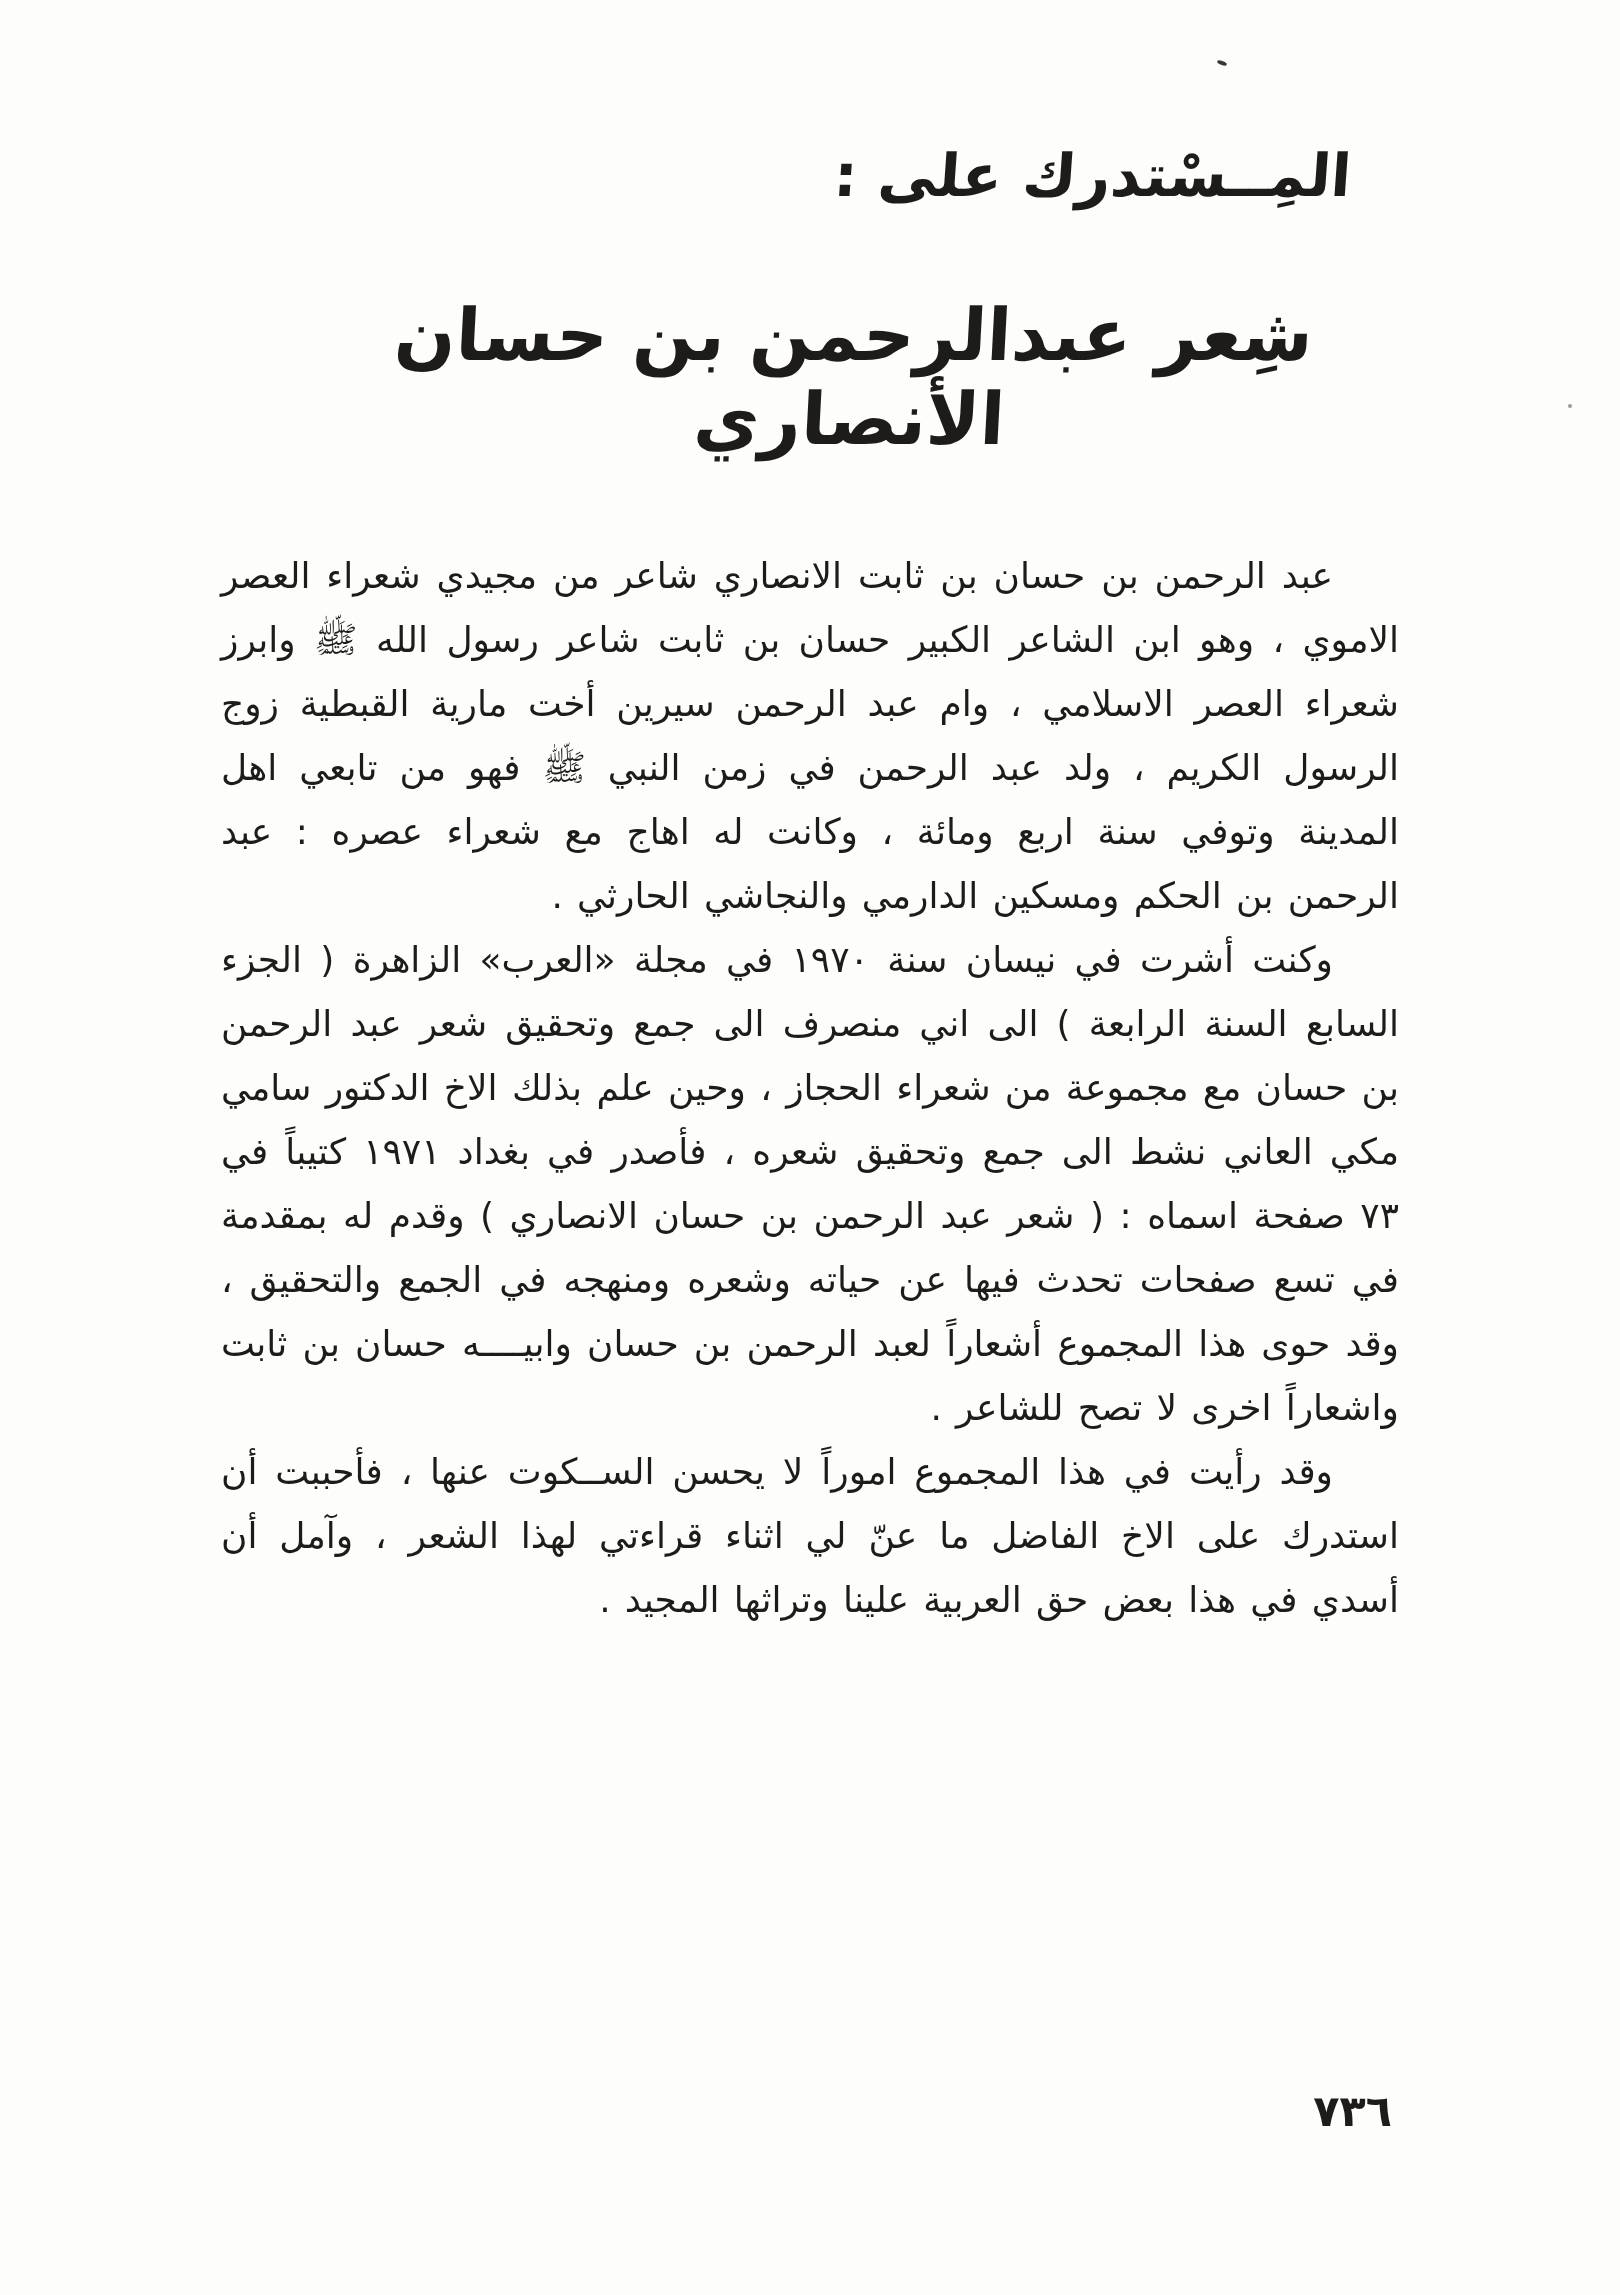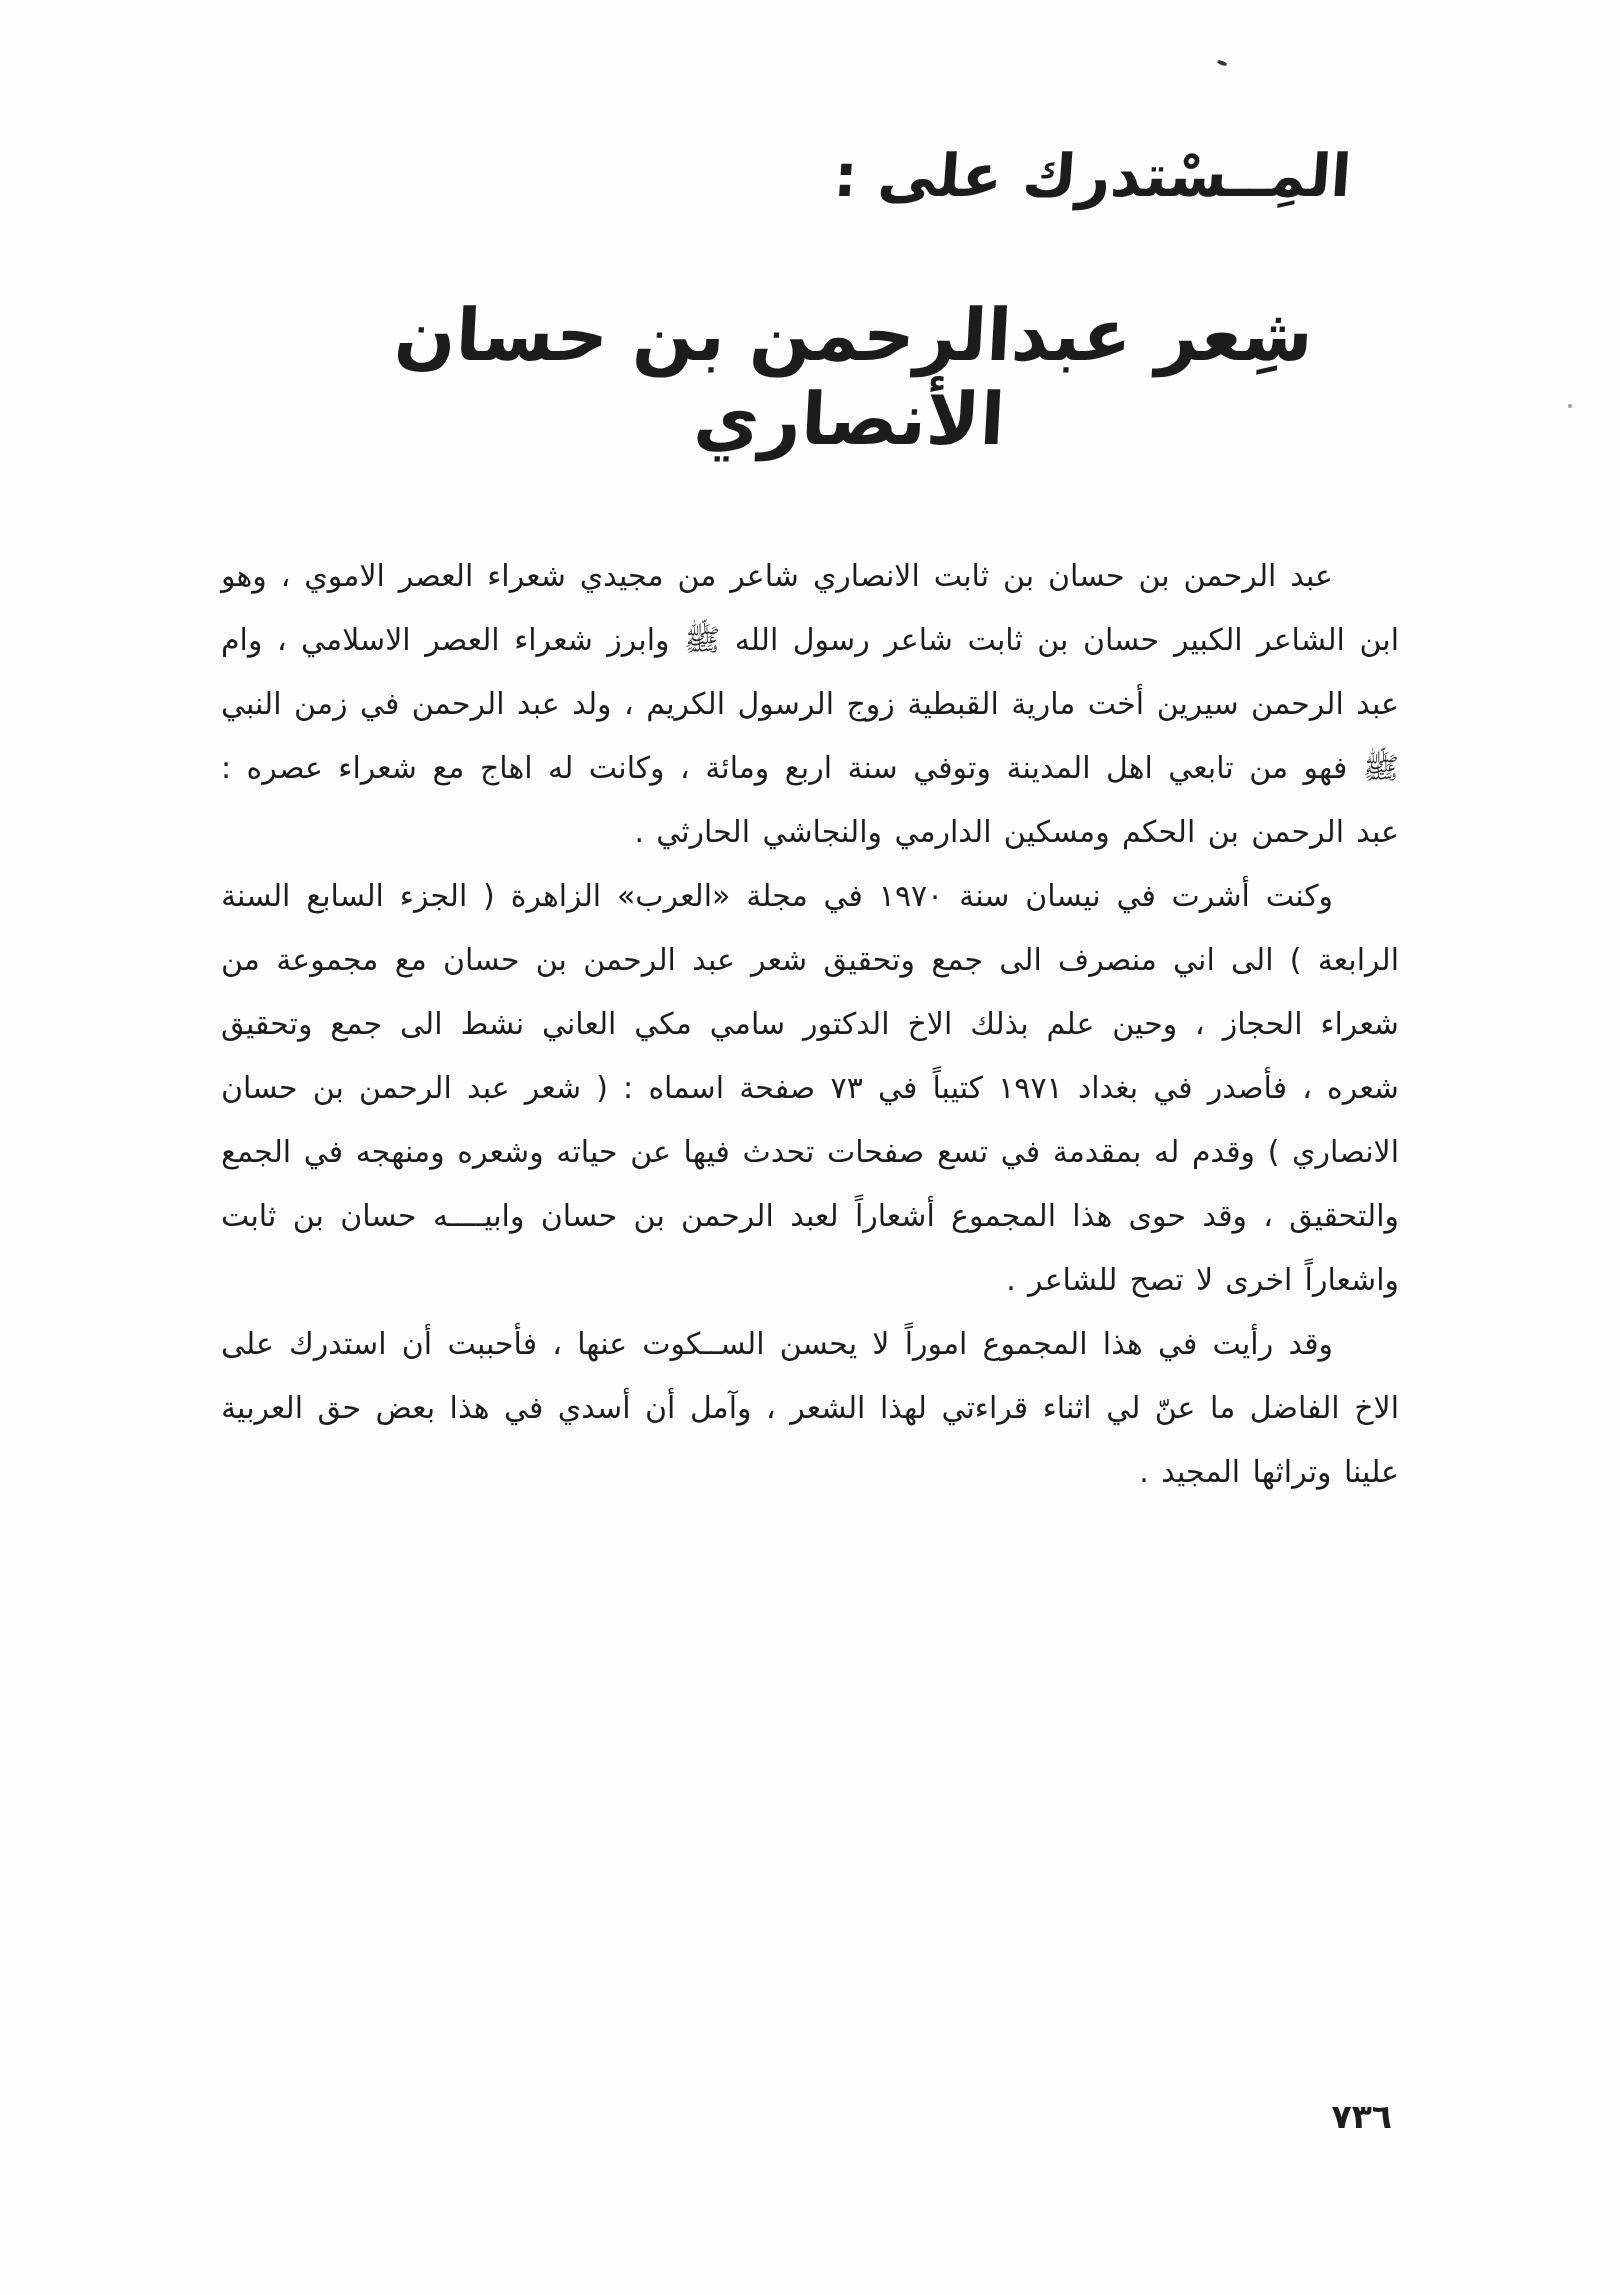--- a/index.html
+++ b/index.html
@@ -57,37 +57,37 @@
   }
   .main-title span {
     display: inline-block;
     font-size: 72px;
     font-weight: bold;
     transform: skewX(-3deg);
   }
 
   .body-text {
     margin-top: 83px;
-    font-size: 30px;
+    font-size: 36px;
     line-height: 64px;
     text-align: justify;
     text-justify: inter-word;
     word-spacing: 2.8px;
   }
 
   .body-text p {
     text-indent: 66px;
     margin: 0;
   }
 
   .page-number {
     position: absolute;
     bottom: 159px;
     right: 228px;
-    font-size: 33px;
+    font-size: 43px;
     font-weight: bold;
     letter-spacing: 4.1px;
   }
 </style>
 </head>
 <body>
 
 <div class="scan-page">
 
   <span class="artifact a1"></span>

